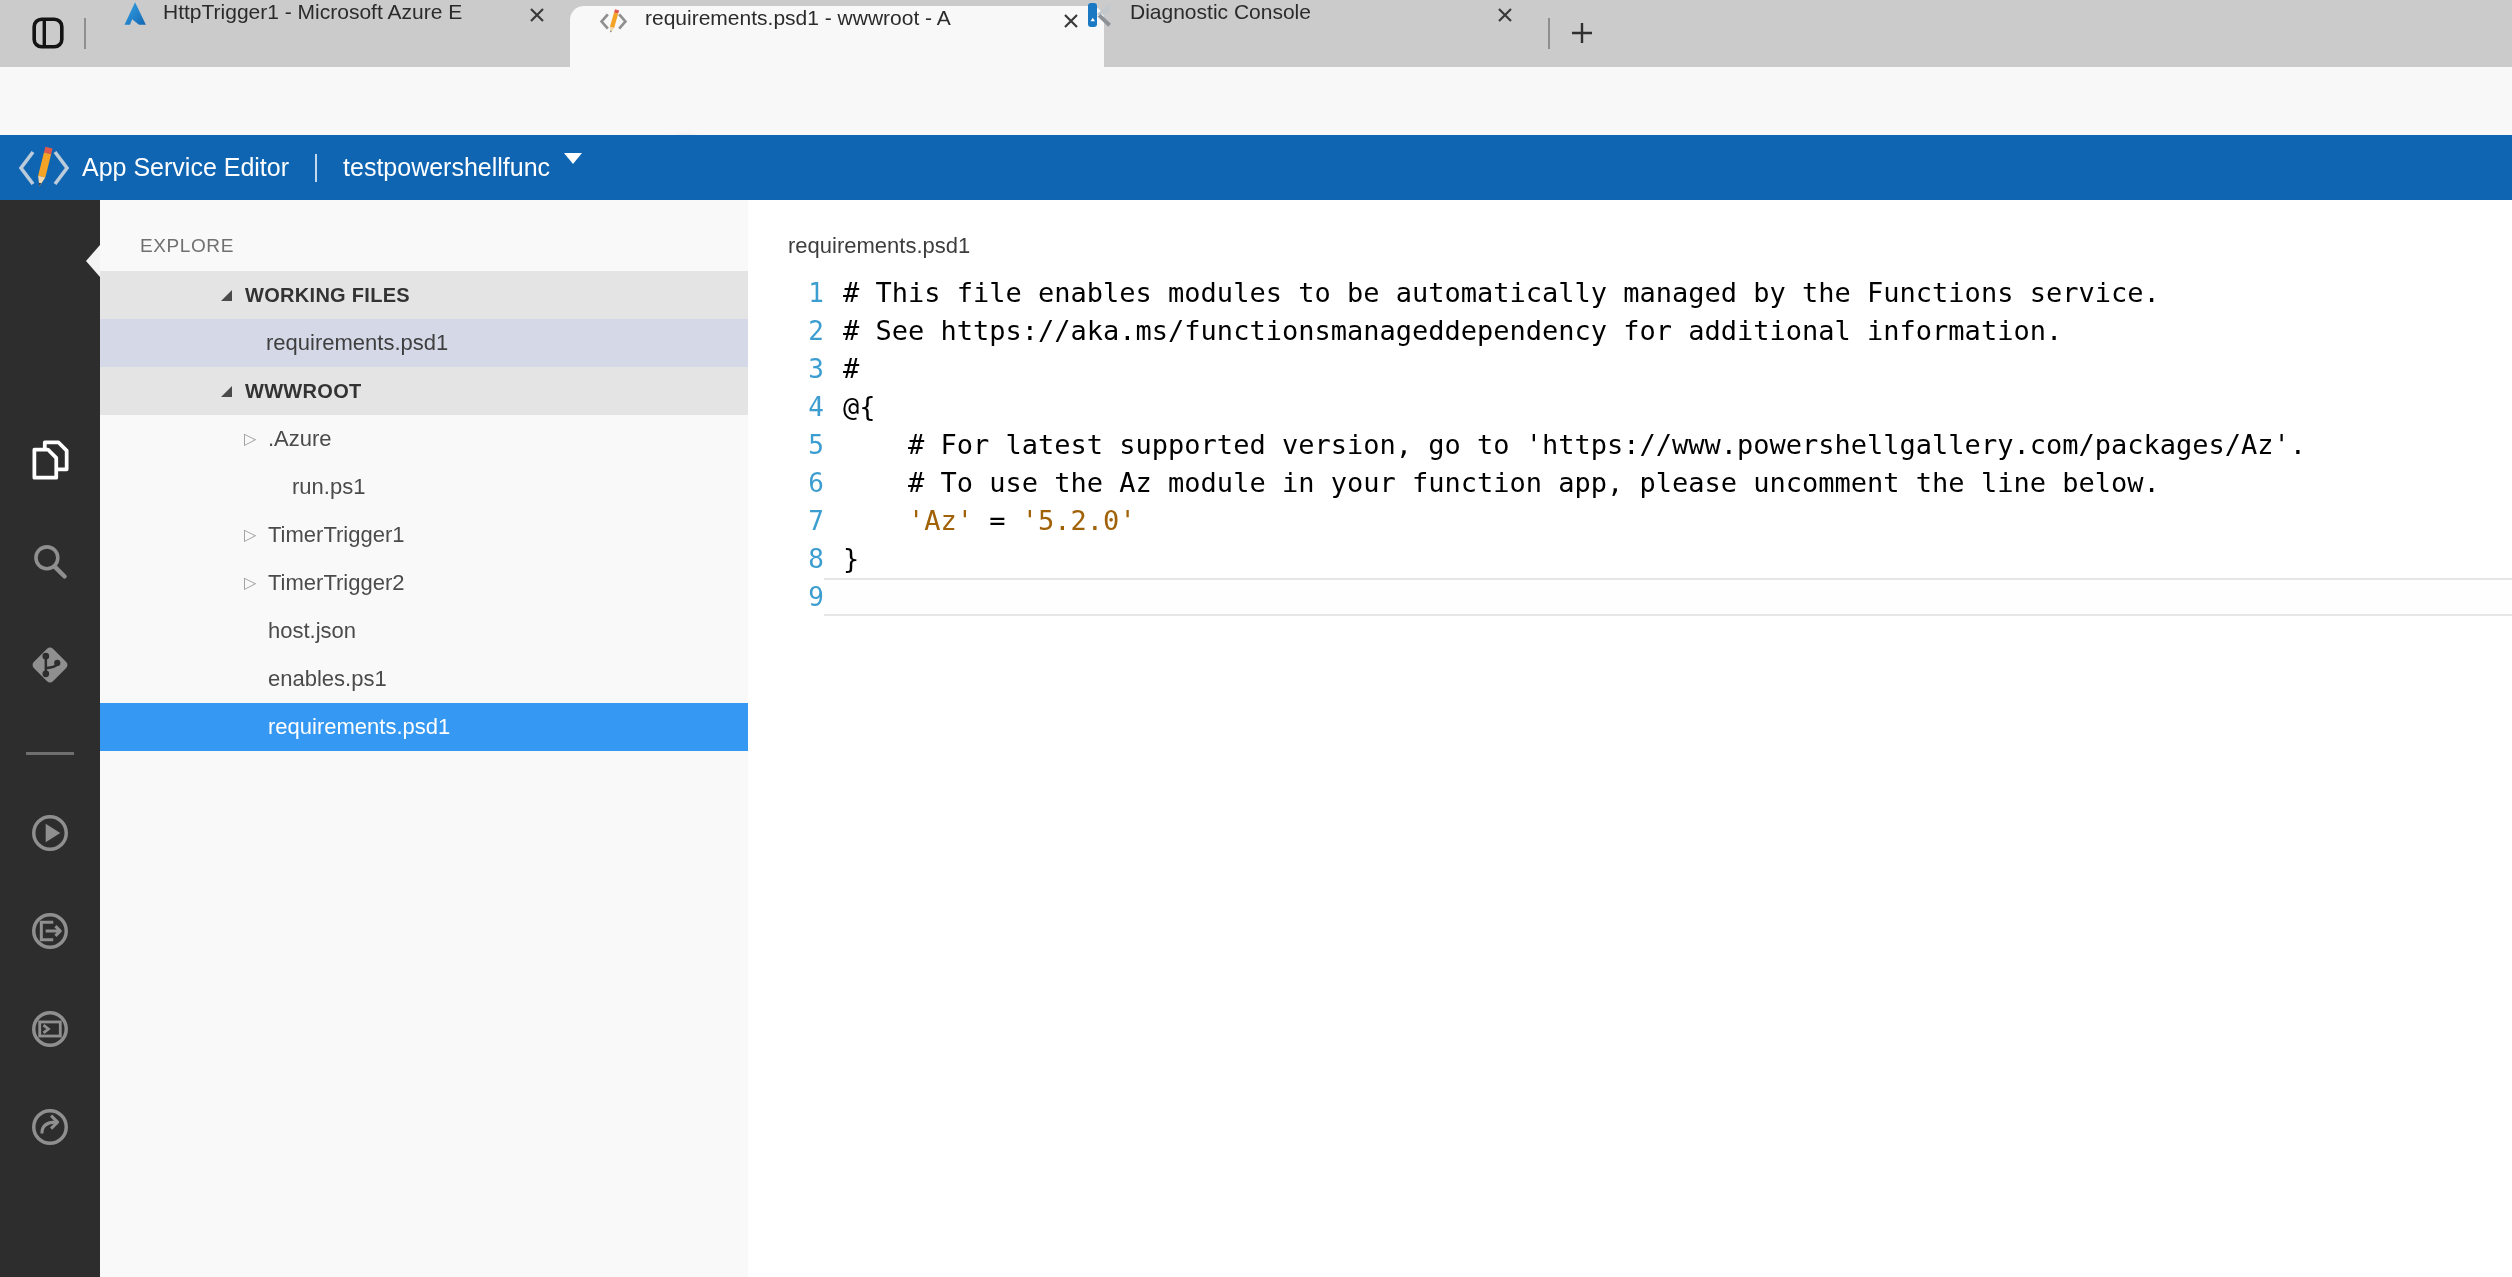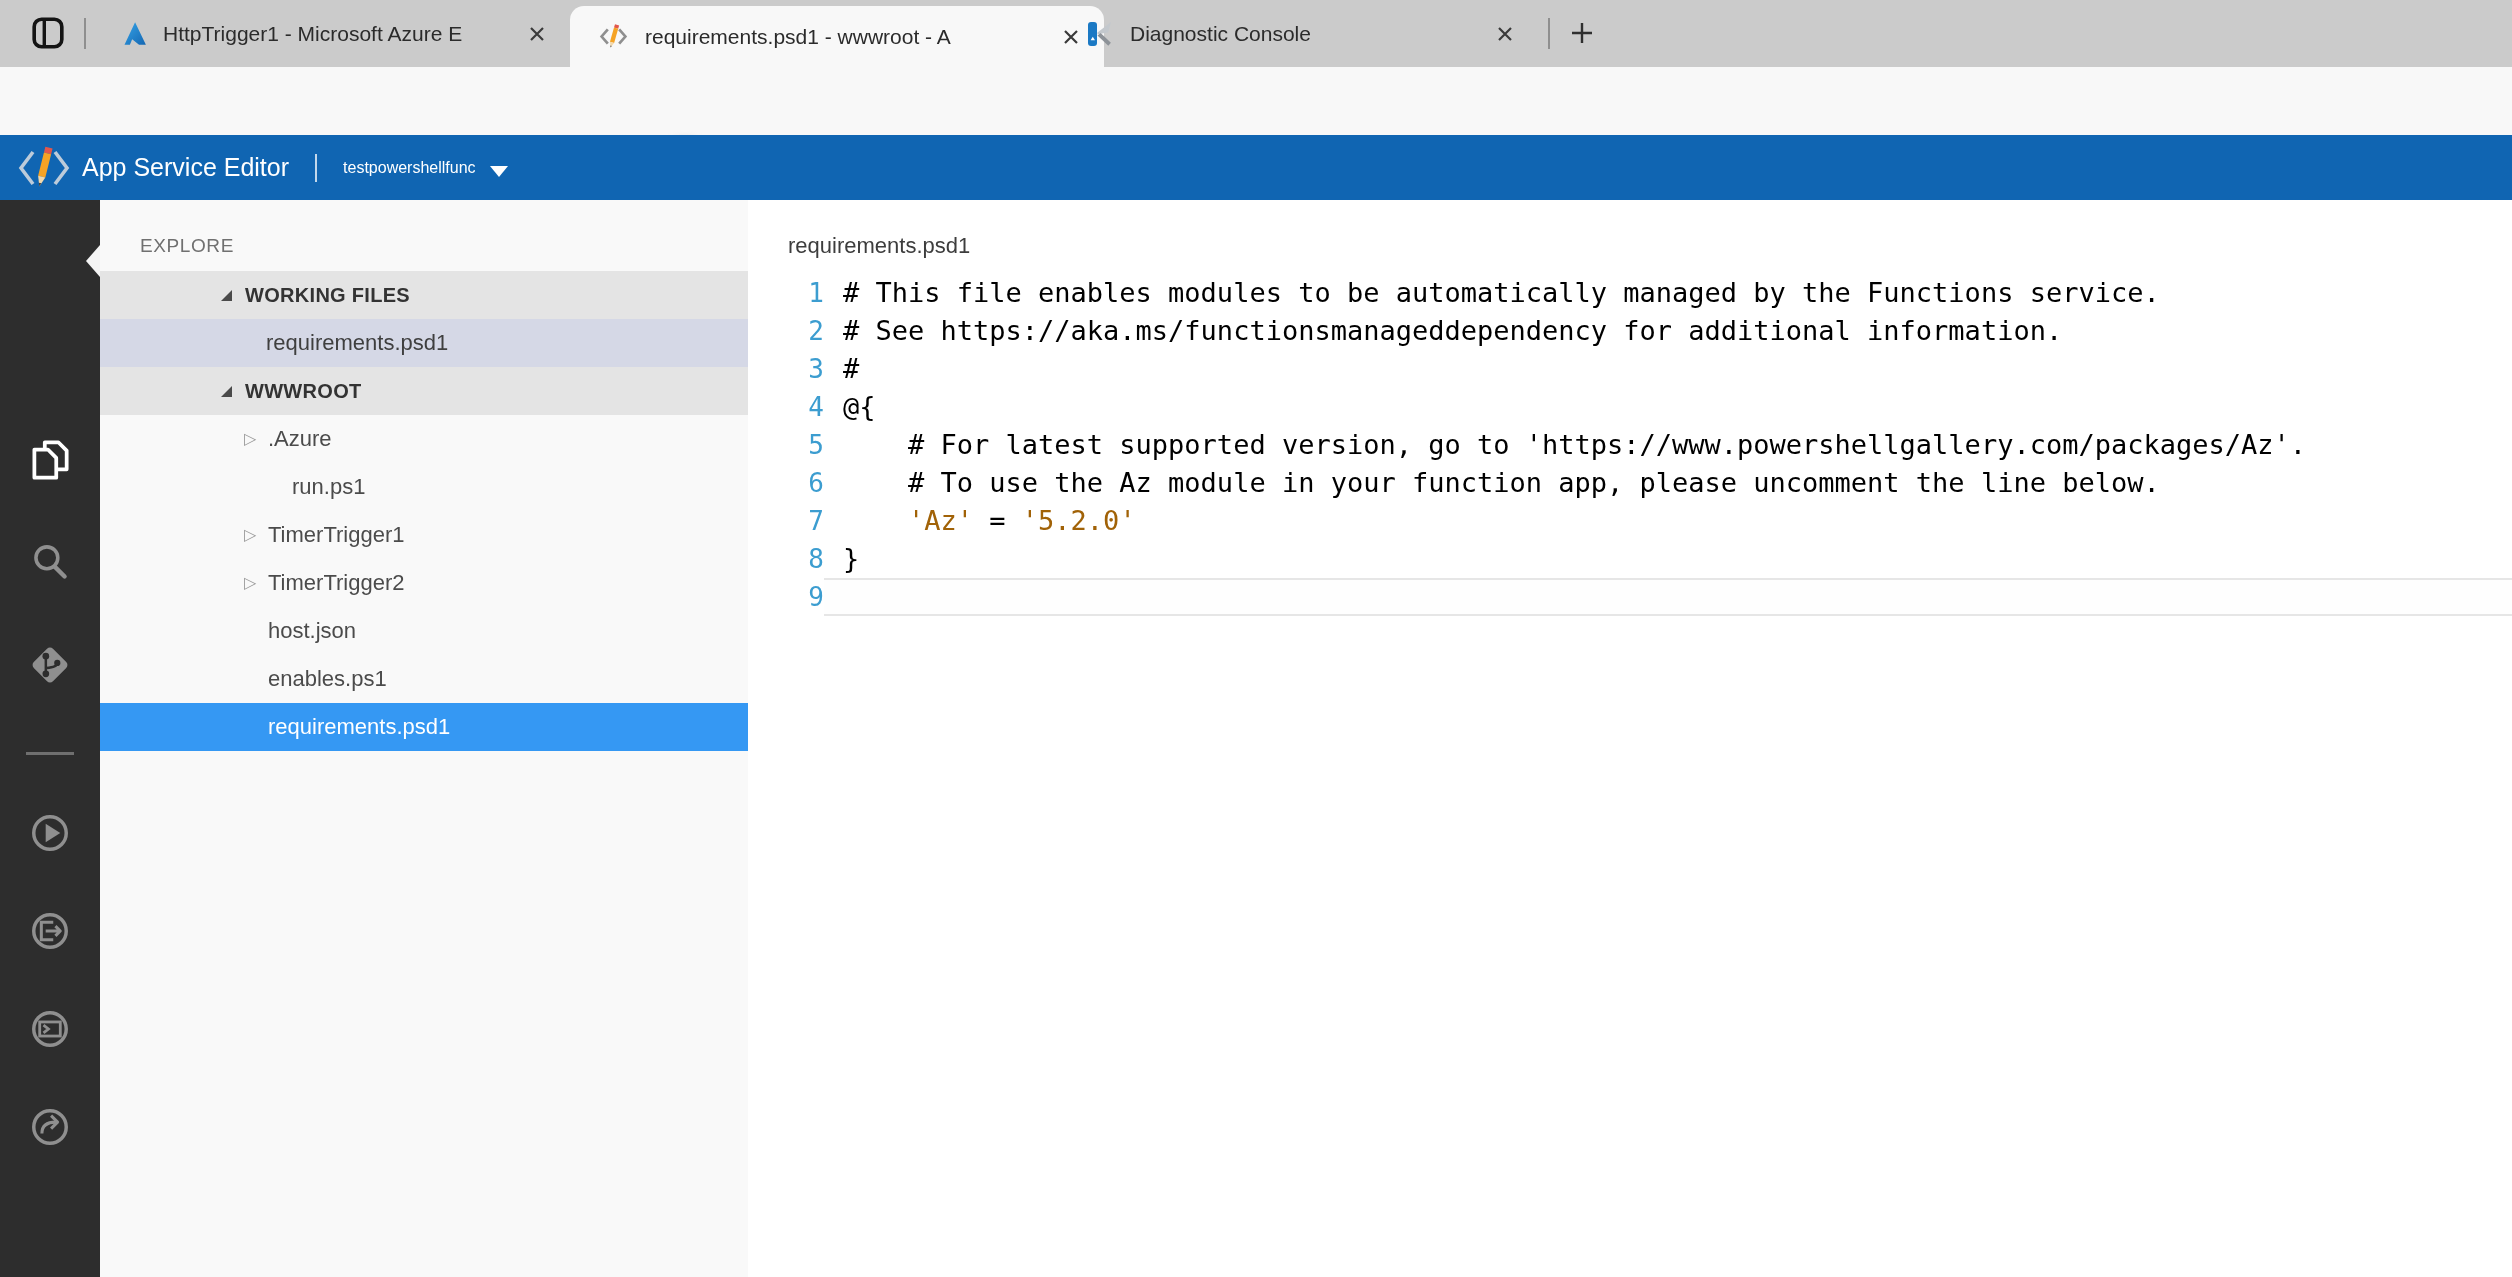--- a/index.html
+++ b/index.html
@@ -3,21 +3,21 @@
 <meta charset="utf-8">
 <style>
   html,body{margin:0;padding:0;background:#cbcbcb;}
   .screen{position:relative;width:2512px;height:1277px;overflow:hidden;background:#fff;
           font-family:"Liberation Sans",sans-serif;-webkit-font-smoothing:antialiased;}
 
   
   .tabstrip{position:absolute;left:0;top:0;width:2512px;height:67px;background:#cbcbcb;}
   .tab-actions{position:absolute;left:28px;top:13px;width:40px;height:40px;display:flex;align-items:center;justify-content:center;cursor:pointer;}
   .strip-divider{position:absolute;top:18px;width:2px;height:31px;background:#8f8f8f;}
-  .tab{position:absolute;top:0;height:67px;display:flex;align-items:center;color:#2b2b2b;}
+  .tab{position:absolute;top:0;height:67px;display:flex;align-items:flex-start;color:#2b2b2b;}
   .tab.inactive{background:transparent;}
   .tab.active{top:6px;height:61px;background:#f8f8f8;border-radius:14px 14px 0 0;}
   .tab .fav{margin-left:28px;flex:0 0 auto;display:flex;}
   .tab-title{margin-left:16px;font-size:21px;white-space:nowrap;overflow:hidden;flex:1;
              mask-image:linear-gradient(90deg,#000 88%,transparent);
              -webkit-mask-image:linear-gradient(90deg,#000 88%,transparent);}
   .tab-close{flex:0 0 auto;margin:0 18px 0 6px;width:30px;height:30px;display:flex;align-items:center;justify-content:center;cursor:pointer;}
   .newtab{position:absolute;left:1562px;top:13px;width:40px;height:40px;display:flex;align-items:center;justify-content:center;cursor:pointer;}
 
   
@@ -31,21 +31,21 @@
   .blob{background:#c9c9c9;filter:blur(3px);flex:0 0 auto;}
   .blob-a{width:52px;height:38px;border-radius:10px;margin:0 2px;}
   .blob-b{width:50px;height:56px;border-radius:12px;margin:0 2px 0 -6px;}
   .blob-c{width:62px;height:62px;border-radius:50%;margin:0 -4px 0 -2px;}
 
   
   .appbar{position:absolute;left:0;top:135px;width:2512px;height:65px;background:#1065b2;display:flex;align-items:center;color:#fff;}
   .appbar .logo{margin-left:16px;display:flex;}
   .appbar .product{margin-left:10px;font-size:25px;}
   .appbar .sep{margin:0 26px;width:2px;height:28px;background:rgba(255,255,255,.75);}
-  .appbar .site{font-size:16px;cursor:pointer;display:flex;align-items:flex-end;}
+  .appbar .site{font-size:25px;cursor:pointer;display:flex;align-items:flex-start;}
   .caret-down{display:inline-block;margin-left:14px;width:0;height:0;border-left:9px solid transparent;border-right:9px solid transparent;border-top:11px solid #fff;}
 
   
   .main{position:absolute;left:0;top:200px;width:2512px;height:1077px;padding-left:22px;}
   .activitybar{position:absolute;left:0;top:0;width:100px;height:1077px;background:#2d2d2d;}
   .act-item{position:absolute;left:24px;width:52px;height:52px;display:flex;align-items:center;justify-content:center;cursor:pointer;}
   .act-divider{position:absolute;left:26px;top:552px;width:48px;height:3px;background:#6f6f6f;}
   .notch{position:absolute;left:86px;top:45px;width:0;height:0;border-top:16px solid transparent;border-bottom:16px solid transparent;border-right:14px solid #f4f4f4;}
 
   .explorer{position:absolute;left:100px;top:0;width:648px;height:1077px;background:#f9f9f9;overflow:hidden;}

